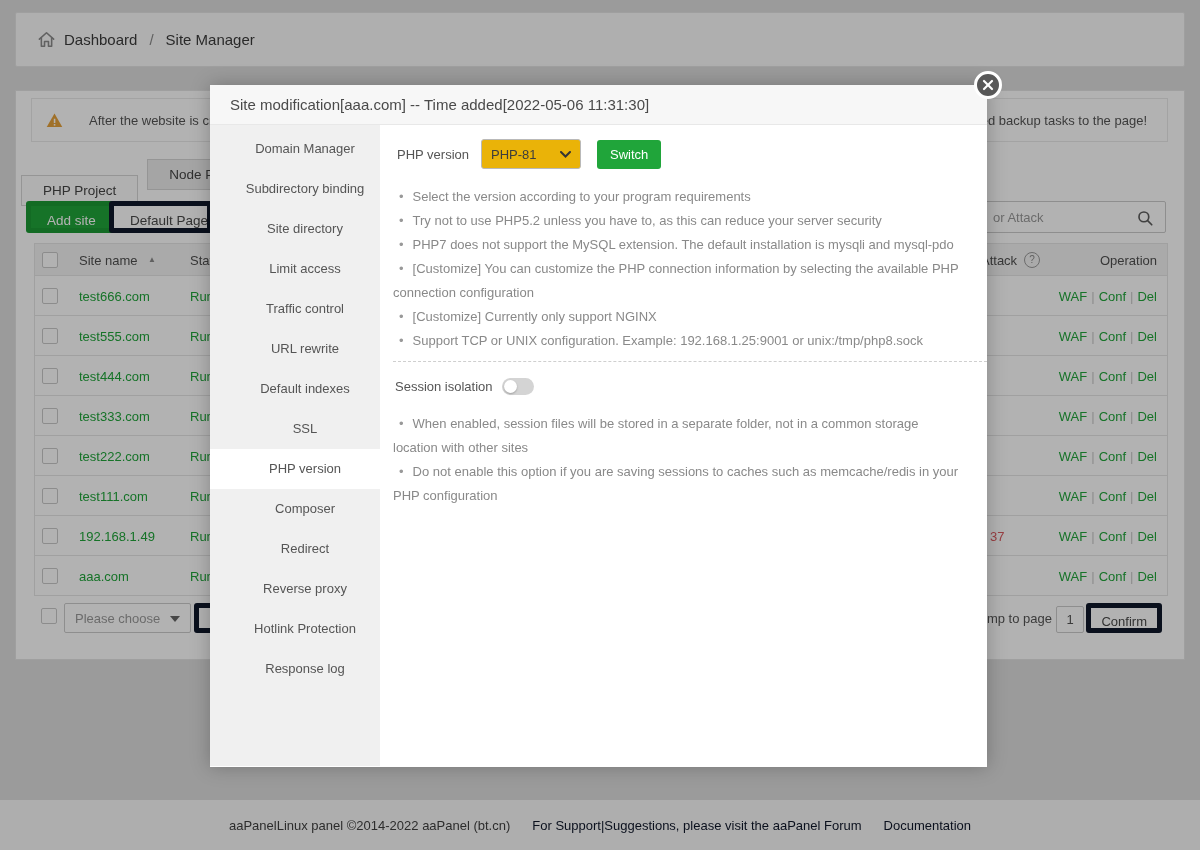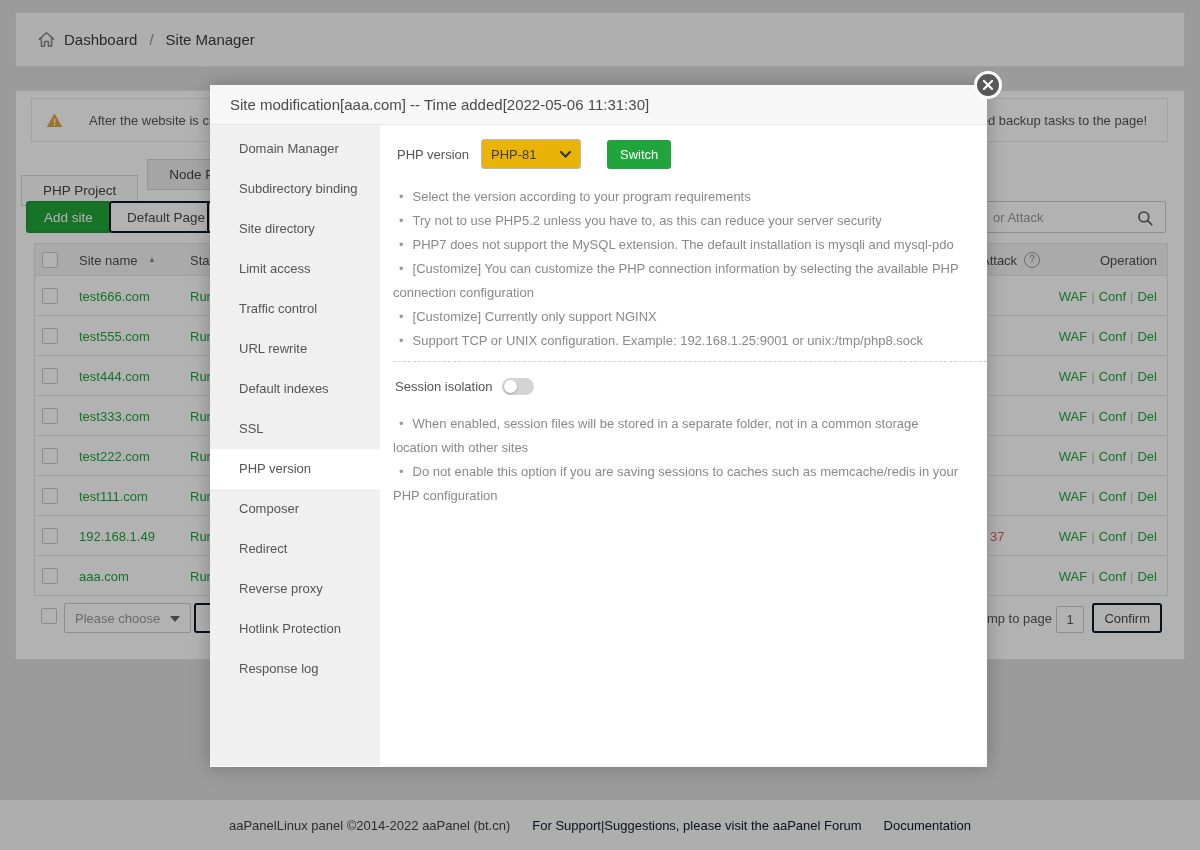--- a/index.html
+++ b/index.html
@@ -29,21 +29,21 @@
   .alert .warn-ic { position:absolute; left:14px; top:13px; }
   .alert .a-start { position:absolute; left:57px; top:14px; color:#555; white-space:nowrap; }
   .alert .a-end   { position:absolute; right:20px; top:14px; color:#555; white-space:nowrap; }
   .tabs { position:absolute; left:5px; top:68px; display:flex; gap:9px; }
   .tab {
     height:31px; line-height:29px; padding:0 21px; font-size:13.5px;
     border:1px solid #d6d6d6; background:#ececec; color:#454545; cursor:pointer; white-space:nowrap;
   }
   .tab.active { background:#fdfdfd;margin-top:16px; }
   .btn { display:inline-block; height:32px; line-height:30px; padding:0 16px;
-    border:2px solid #0f172a; border-radius:3px; background:#fff; color:#494949;
+    border:5px solid #0f172a; border-radius:3px; background:#fff; color:#494949;
     font-size:13.5px; cursor:pointer; white-space:nowrap; }
   .btn.green { background:#20a53a; border-color:#1c9a34; color:#fff; }
   .btn-add   { position:absolute; left:10px;  top:110px; }
   .btn-defp  { position:absolute; left:93px;  top:110px; }
   .btn-third { position:absolute; left:191px; top:110px; width:130px; }
   .search-box {
     position:absolute; right:18px; top:110px; width:260px; height:32px;
     border:1px solid #ccc; border-radius:2px; background:#fff;
   }
   .search-box .ph { position:absolute; left:86px; top:8px; color:#9a9a9a; }
@@ -108,32 +108,32 @@
     position:absolute; top:-14px; right:-15px; width:28px; height:28px;
     background:#585858; border:3px solid #fff; border-radius:50%;
     display:flex; align-items:center; justify-content:center; cursor:pointer; z-index:11;
   }
   .m-header {
     height:40px; line-height:39px; background:#f7f7f7; border-bottom:1px solid #e8e8e8;
     padding-left:20px; font-size:15px; color:#4a4a4a;
   }
   .m-body { display:flex; height:641px; }
   .m-sidebar { width:170px; background:#f0f0f0; flex-shrink:0; padding-top:4px; }
-  .m-item { height:40px; line-height:40px; padding-left:29px; font-size:13px; color:#555; cursor:pointer; }
+  .m-item { height:40px; line-height:40px; padding-left:20px; font-size:13px; color:#555; cursor:pointer;text-align:center; }
   .m-item.active { background:#fff; }
   .m-content { flex:1; padding:14px 0 0 13px; }
   .php-row { display:flex; align-items:center; gap:12px; margin:0 0 16px 4px; }
   .php-row label { color:#555; }
   .sel {
     width:100px; height:30px; border:1px solid #b9b9b9; border-radius:3px;
     display:flex; align-items:center; justify-content:space-between;
     padding:0 9px; color:#3d3d3d; cursor:pointer; background:#eab308;
   }
   .btn-switch {
-    margin-left:14px; height:29px; line-height:29px; padding:0 13px;
+    margin-left:4px; height:29px; line-height:29px; padding:0 13px;
     background:#20a53a; color:#fff; border-radius:3px; font-size:13px; cursor:pointer; border:none;
   }
   ul.notes { list-style:none; width:572px; color:#898989; line-height:24px; }
   ul.notes li { text-indent:6px; }
   ul.notes li::before { content:"\2022"; color:#999; margin-right:9px; }
   .dash-divider { width:594px; border-top:1px dashed #cfcfcf; margin:8px 0 13px; }
   .session-row { display:flex; align-items:center; gap:9px; margin:0 0 15px 2px; height:22px;text-align:right; }
   .session-row label { color:#555; }
   .toggle { position:relative; width:32px; height:17px; background:#d4d4d4; border-radius:9px; cursor:pointer; }
   .toggle .knob { position:absolute; left:2px; top:2px; width:13px; height:13px;

